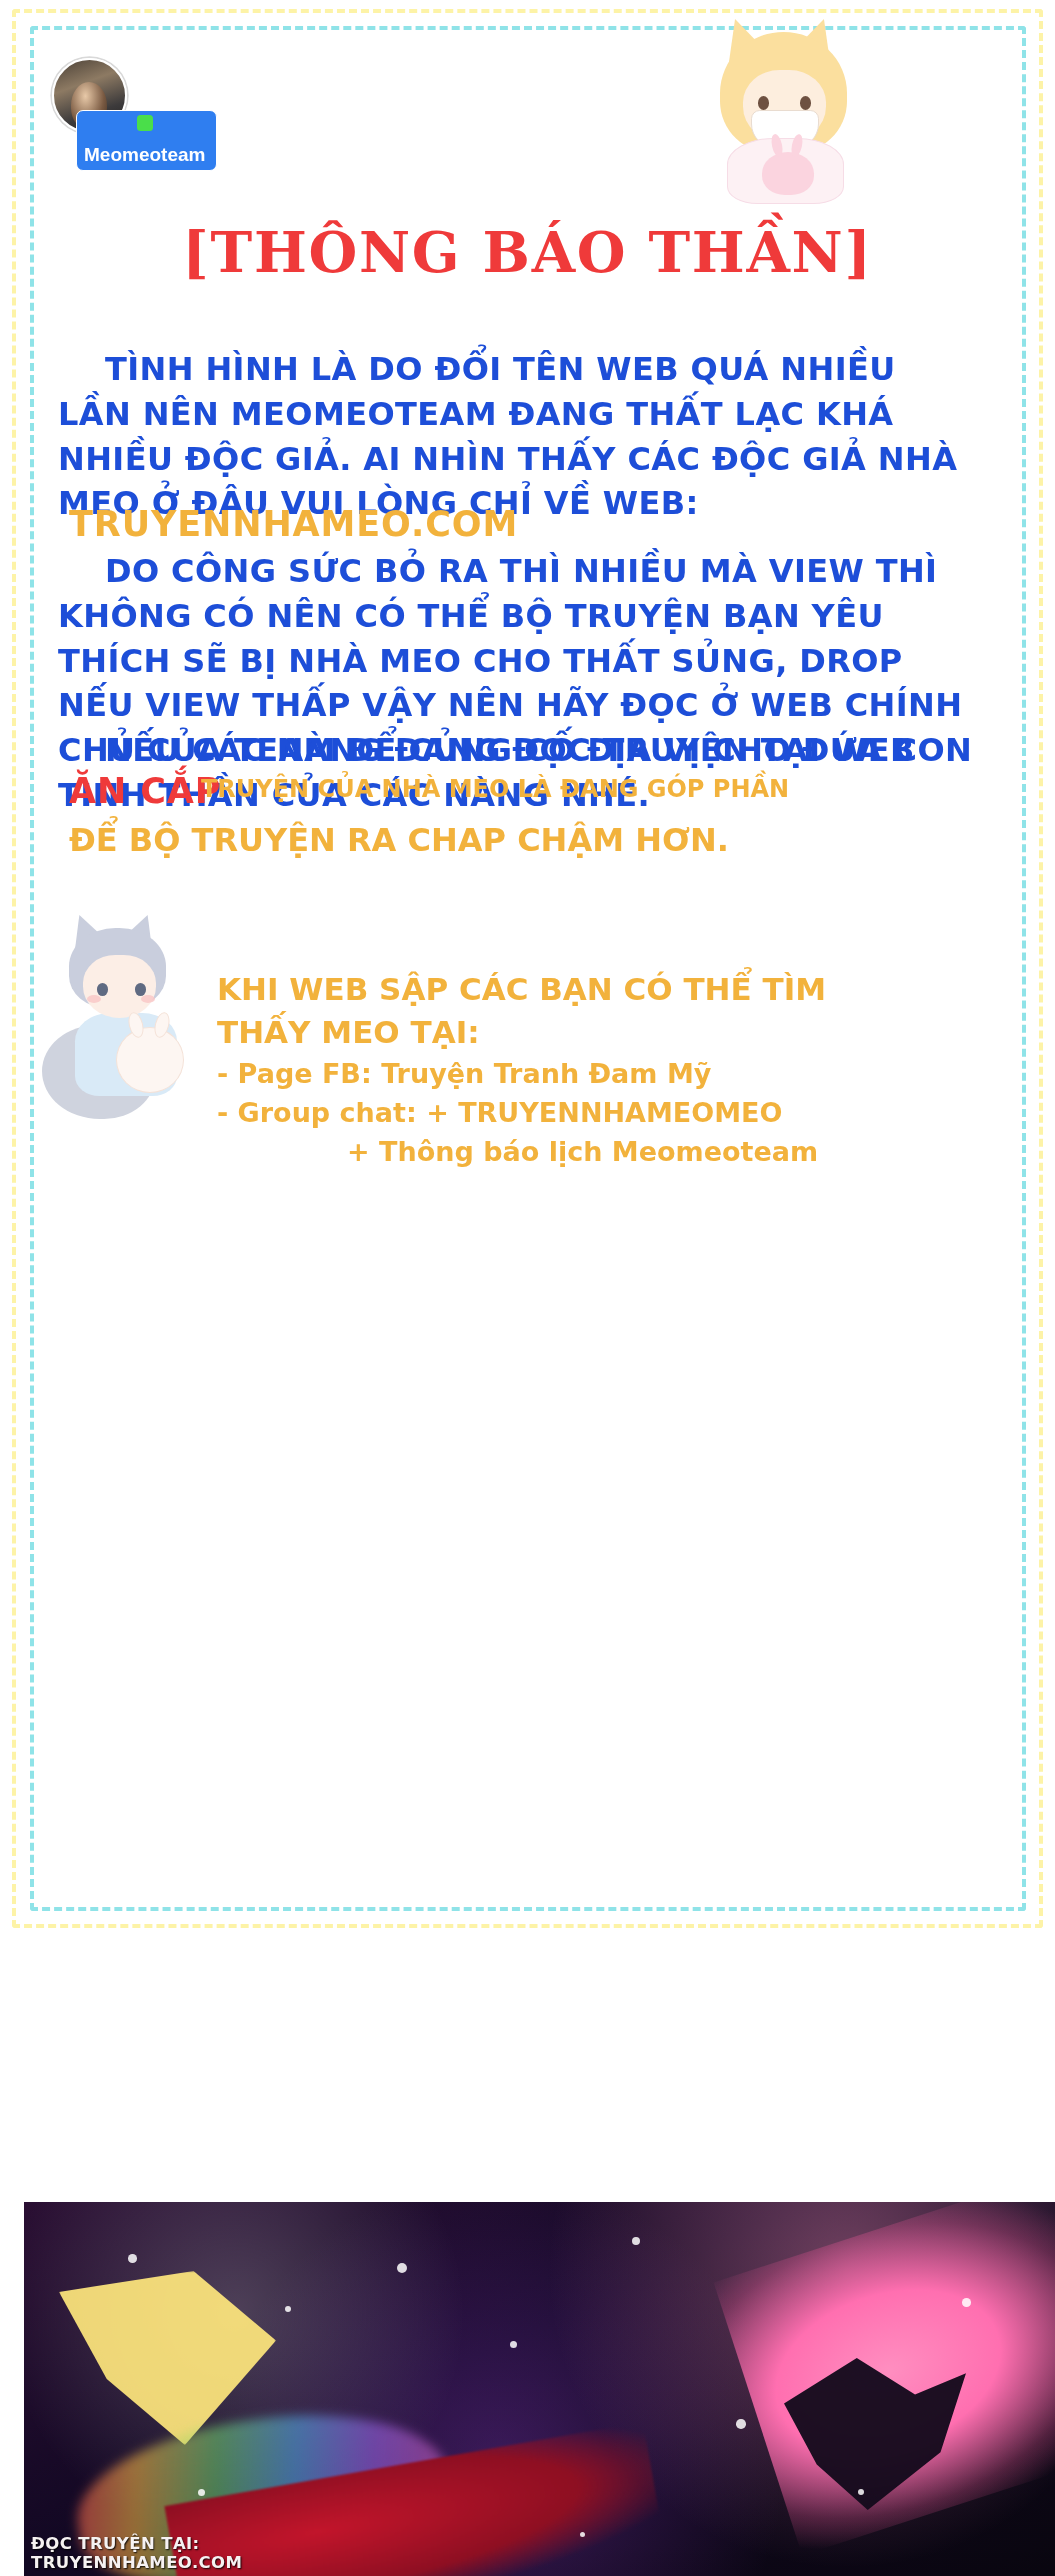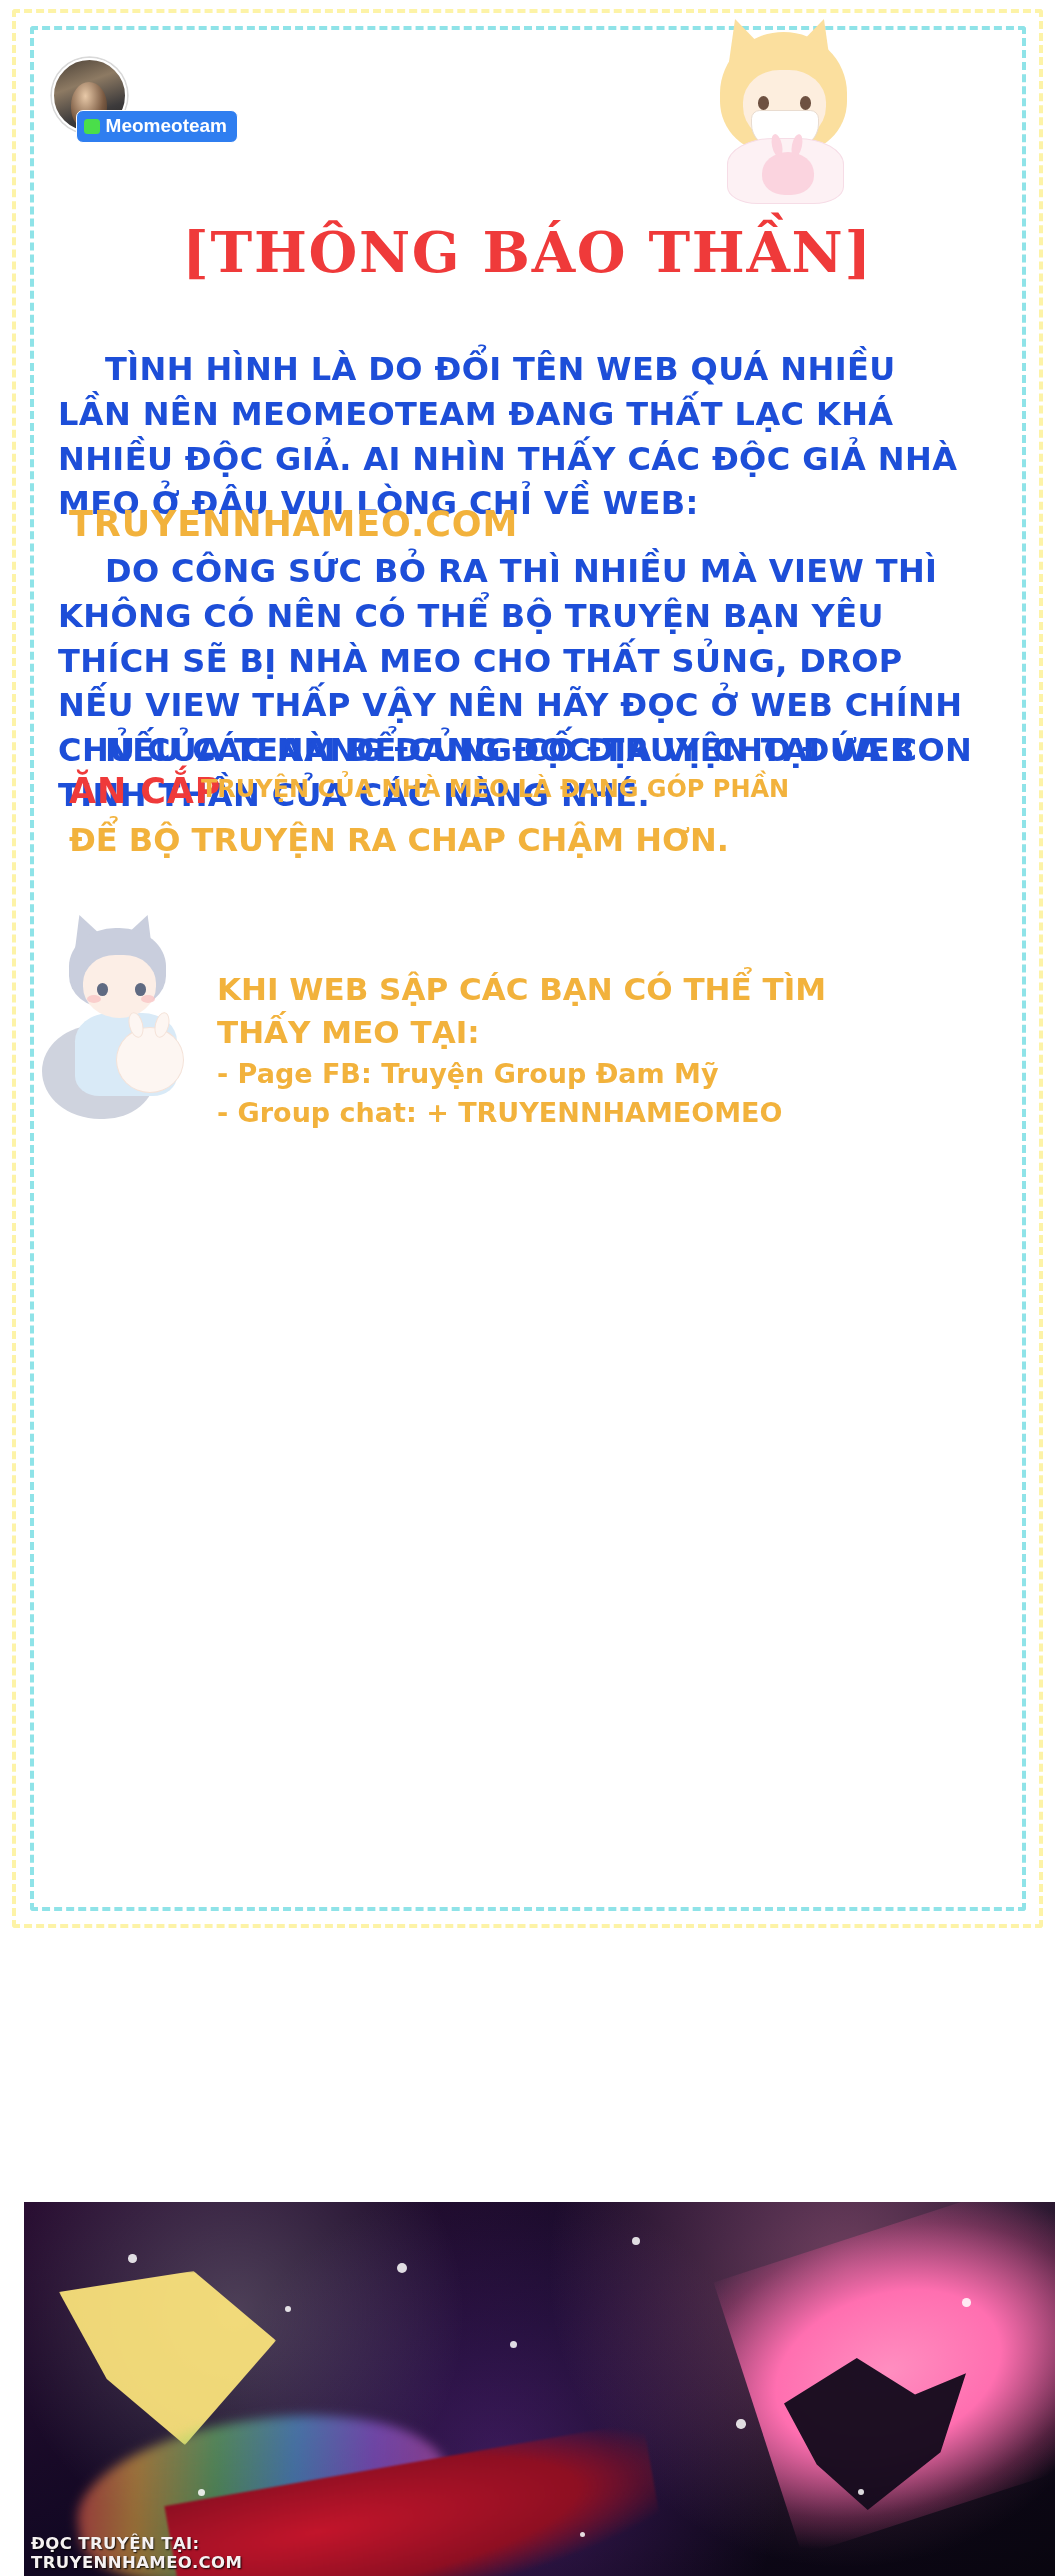--- a/index.html
+++ b/index.html
@@ -77,30 +77,31 @@
     height: 47px;
     border-radius: 50% 50% 45% 45%;
     background: radial-gradient(ellipse at 40% 30%, #e8c9a8 0%, #7a5a42 60%, #3a2c22 100%);
   }
   #team-tag {
     position: absolute;
     left: 24px;
     top: 68px;
     display: flex;
     align-items: center;
-    gap: 6px;
+    gap: 13px;
     background: #2f7ef0;
     color: #ffffff;
     font-size: 19px;
     font-weight: bold;
     padding: 4.3px 10.4px 4.3px 7px;
     border-radius: 7px;
     border: 1.7px solid #ffffff;
     font-family: "Liberation Sans", sans-serif;
     white-space: nowrap;
+    flex-direction: column;
   }
   #team-tag .tag-dot {
     width: 15.6px;
     height: 15.6px;
     border-radius: 3.5px;
     background: #4ade4a;
     display: inline-block;
   }
   #header-title {
     position: absolute;
@@ -557,22 +558,23 @@
     <div class="face"></div>
     <div class="eye-l"></div>
     <div class="eye-r"></div>
     <div class="cheek-l"></div>
     <div class="cheek-r"></div>
     <div class="plush"></div>
   </div>
 
   <div id="contact-section">
     <div id="contact-lead">KHI WEB SẬP CÁC BẠN CÓ THỂ TÌM THẤY MEO TẠI:</div>
-    <div class="contact-item">- Page FB: Truyện Group Đam Mỹ</div>
+    <div class="contact-item">- Page FB: Truyện Tranh Đam Mỹ</div>
     <div class="contact-item">- Group chat: + TRUYENNHAMEOMEO</div>
+    <div class="contact-item indented">+ Thông báo lịch Meomeoteam</div>
   </div>
 </div>
 
 <div id="gap-strip"></div>
 
 <div id="comic-panel">
   <div id="yellow-star"></div>
   <div id="pink-flare"></div>
   <div id="rainbow-arc"></div>
   <div id="red-ribbon"></div>

